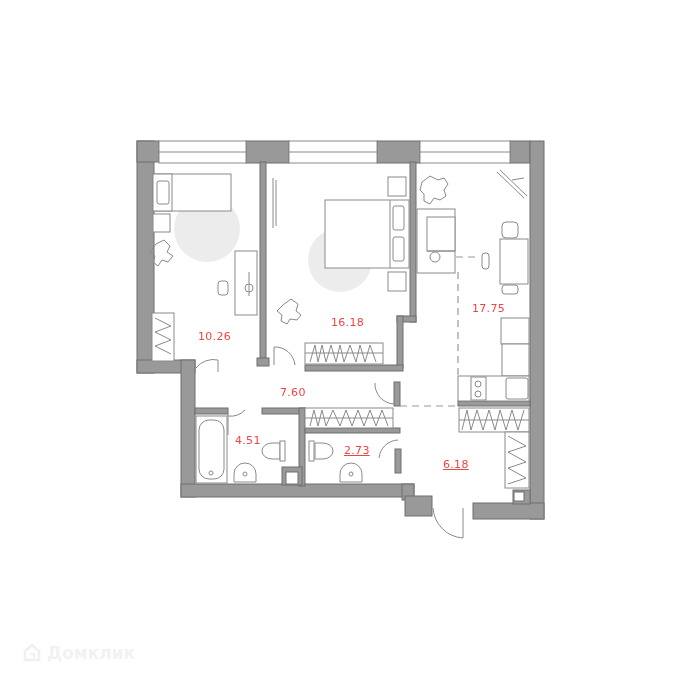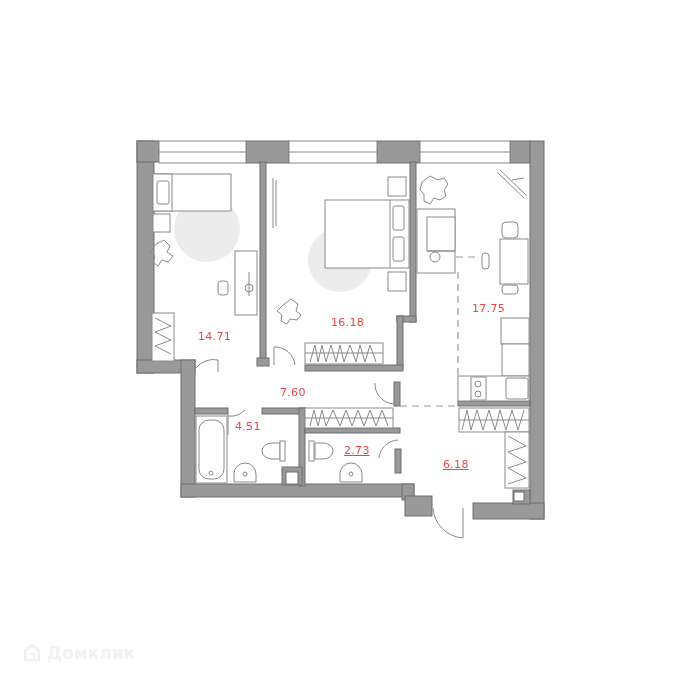--- a/index.html
+++ b/index.html
@@ -164,25 +164,25 @@
   </g>
 
   <g>
     <path class="line" d="M315,443 l0,16 l8,0 a10,8 0 1 0 0,-16z"></path>
     <rect class="furn" x="309" y="441" width="5" height="20"></rect>
     <path class="line" d="M340,482 l0,-8 a11,11 0 0 1 22,0 l0,8z"></path>
     <circle class="line" cx="351" cy="474" r="2"></circle>
   </g>
 </svg>
 
-<div class="label" style="left:198px; top:330px;">14.71</div>
+<div class="label" style="left:198px; top:330px;">10.26</div>
 <div class="label" style="left:331px; top:316px;">16.18</div>
 <div class="label" style="left:472px; top:302px;">17.75</div>
 <div class="label" style="left:280px; top:386px;">7.60</div>
-<div class="label" style="left:235px; top:420px;">4.51</div>
+<div class="label" style="left:235px; top:434px;">4.51</div>
 <div class="label" style="left:344px; top:444px;text-decoration:underline;">2.73</div>
 <div class="label" style="left:443px; top:458px;text-decoration:underline;">6.18</div>
 
 <div class="logo">
   <svg width="20" height="20" viewBox="0 0 20 20" style="position:static">
     <path d="M3,8 L10,2 L17,8 L17,17 L3,17 Z" fill="none" stroke="#f0f0f0" stroke-width="2.5"></path>
     <path d="M8,11 L12,11 L12,15" fill="none" stroke="#f0f0f0" stroke-width="2"></path>
   </svg>
   <span>Домклик</span>
 </div>

